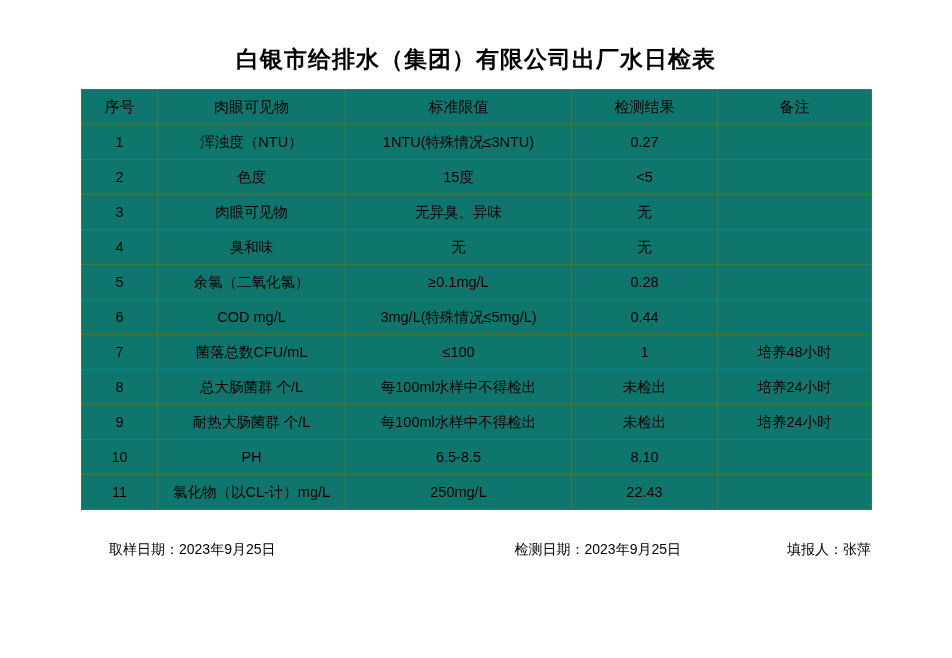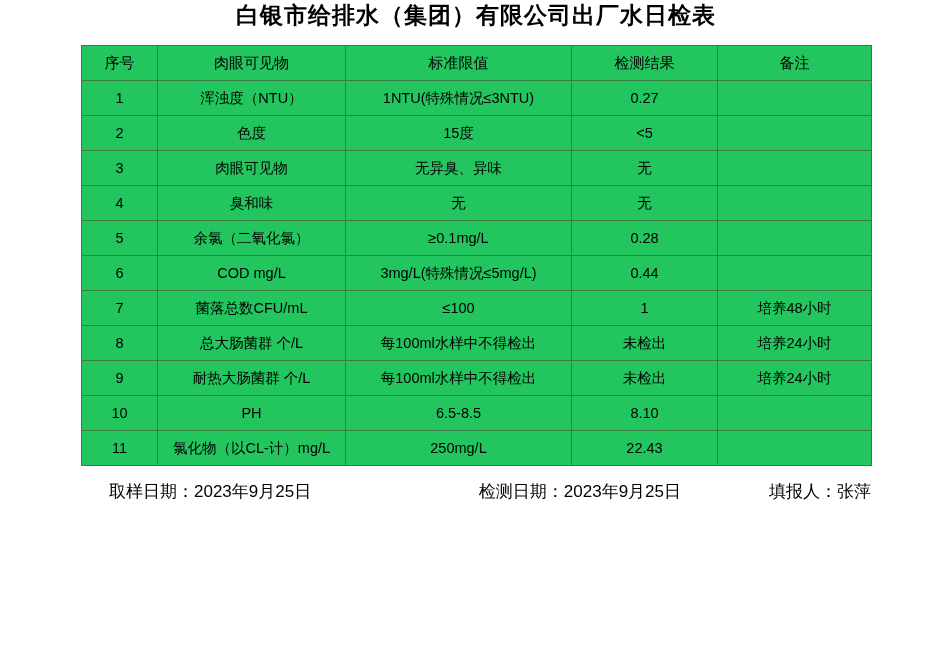--- a/index.html
+++ b/index.html
@@ -18,32 +18,33 @@
     position: relative;
     width: 952px;
     height: 658px;
     box-sizing: border-box;
   }
   .doc-title {
     text-align: center;
     font-size: 23px;
     font-weight: bold;
     letter-spacing: 1px;
+    padding-top: 44px;
     padding-bottom: 14px;
     font-family: "Liberation Serif", serif;
   }
   .table-wrap {
     margin: 0 auto;
     width: 790px;
   }
   table.report {
     border-collapse: collapse;
     width: 790px;
     table-layout: fixed;
-    background: #22c55e;
+    background: #0f766e;
   }
   table.report td, table.report th {
     border: 1px solid #3a7d44;
     height: 34px;
     text-align: center;
     vertical-align: middle;
     font-size: 14.5px;
     font-weight: normal;
     padding: 0 2px;
     font-family: "Liberation Sans", sans-serif;
@@ -54,25 +55,25 @@
   col.c-no    { width: 76px; }
   col.c-item  { width: 188px; }
   col.c-std   { width: 226px; }
   col.c-res   { width: 146px; }
   col.c-note  { width: 154px; }
 
   .cell-latin {
     font-family: "Liberation Sans", sans-serif;
   }
   .footer {
-    margin: 0 auto;
+    margin: 17px auto;
     width: 790px;
     padding-top: 14px;
     display: flex;
-    font-size: 17px;
+    font-size: 14px;
     font-family: "Liberation Sans", sans-serif;
   }
   .footer .f1 { width: 300px; padding-left: 28px; box-sizing: border-box; }
   .footer .f2 { width: 300px; text-align: right; }
   .footer .f3 { width: 190px; text-align: right; }
 </style>
 </head>
 <body>
 
 <div class="page">

